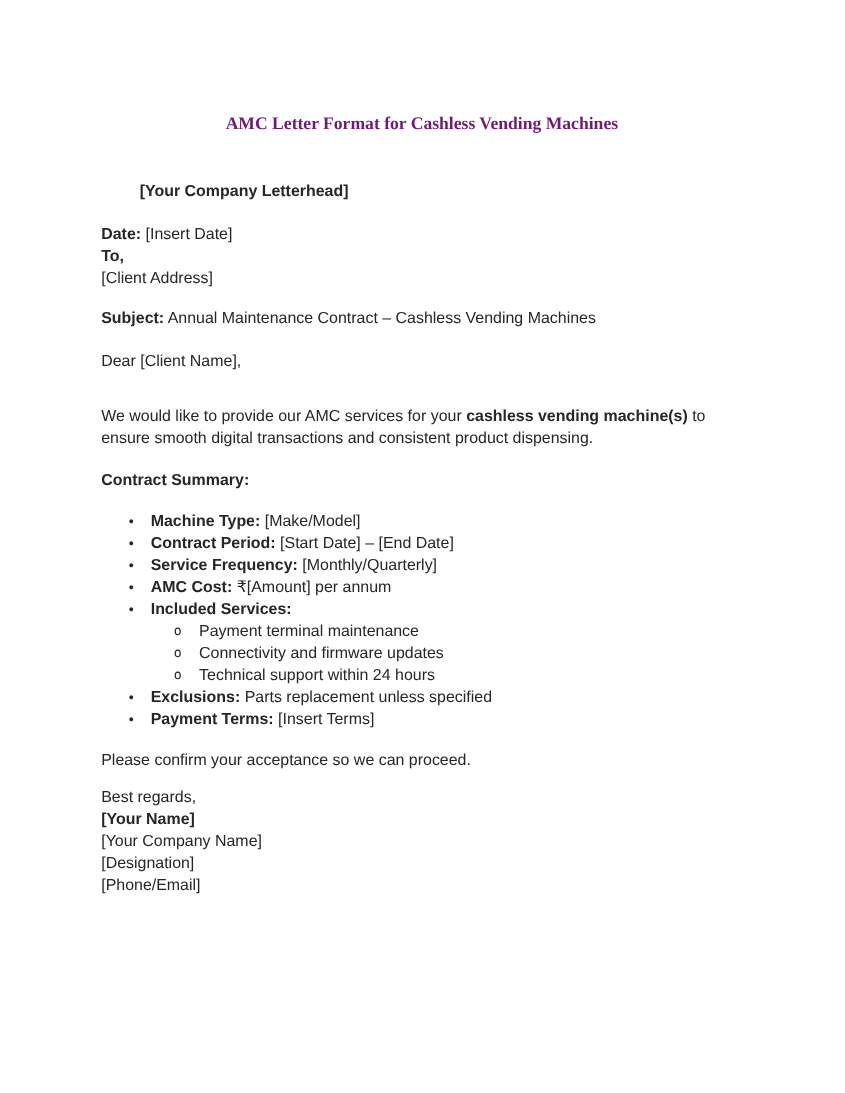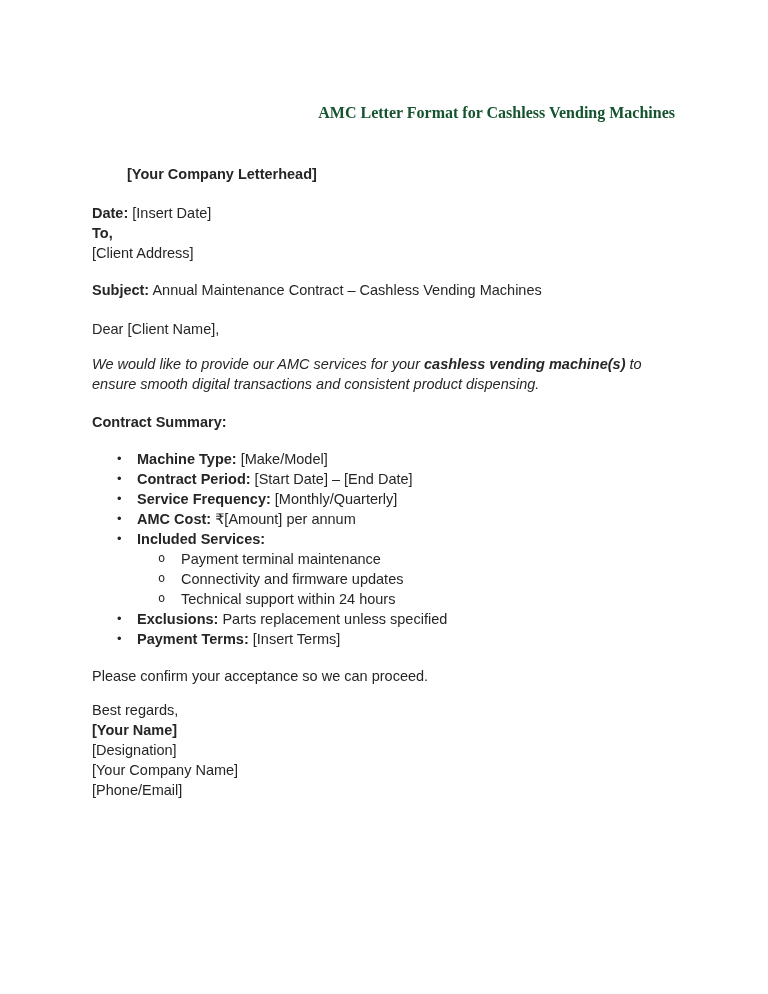--- a/index.html
+++ b/index.html
@@ -28,21 +28,21 @@
     font-size: 16px;
     font-weight: 700;
     line-height: 20px;
   }
   p { margin: 0; }
   .b { font-weight: 700; }
   .letterhead   { margin-top: 41px; padding-left: 35px; }
   .date-block   { margin-top: 19px; }
   .subject      { margin-top: 17px; }
   .greeting     { margin-top: 19px; }
-  .intro        { margin-top: 15px; font-style: italic; }
+  .intro        { margin-top: 30px; }
   .summary-head { margin-top: 18px; }
   .list         { margin-top: 17px; }
   .closing      { margin-top: 17px; }
   .signoff      { margin-top: 14px; }
   .bullet {
     position: relative;
     padding-left: 45px;
   }
   .bullet > .marker {
     position: absolute;
@@ -60,21 +60,21 @@
     top: -1px;
     font-family: "DejaVu Sans Mono", monospace;
     font-size: 12px;
   }
 </style>
 </head>
 <body>
 
 <div class="page" style="color: rgb(38, 38, 38);">
 
-  <h1 class="title" style="color: #14532d; text-align: right;">AMC Letter Format for Cashless Vending Machines</h1>
+  <h1 class="title" style="color: #701a75;">AMC Letter Format for Cashless Vending Machines</h1>
 
   <p class="letterhead b">[Your Company Letterhead]</p>
 
   <div class="date-block">
     <p><span class="b">Date:</span><span> [Insert Date]</span></p>
     <p class="b">To,</p>
     <p>[Client Address]</p>
   </div>
 
   <p class="subject"><span class="b">Subject:</span><span> Annual Maintenance Contract – Cashless Vending Machines</span></p>
@@ -127,18 +127,18 @@
       <span class="marker">•</span><span class="b">Payment Terms:</span><span> [Insert Terms]</span>
     </div>
 
   </div>
 
   <p class="closing">Please confirm your acceptance so we can proceed.</p>
 
   <div class="signoff">
     <p>Best regards,</p>
     <p class="b">[Your Name]</p>
+    <p>[Your Company Name]</p>
     <p>[Designation]</p>
-    <p>[Your Company Name]</p>
     <p>[Phone/Email]</p>
   </div>
 
 </div>
 
 </body></html>

